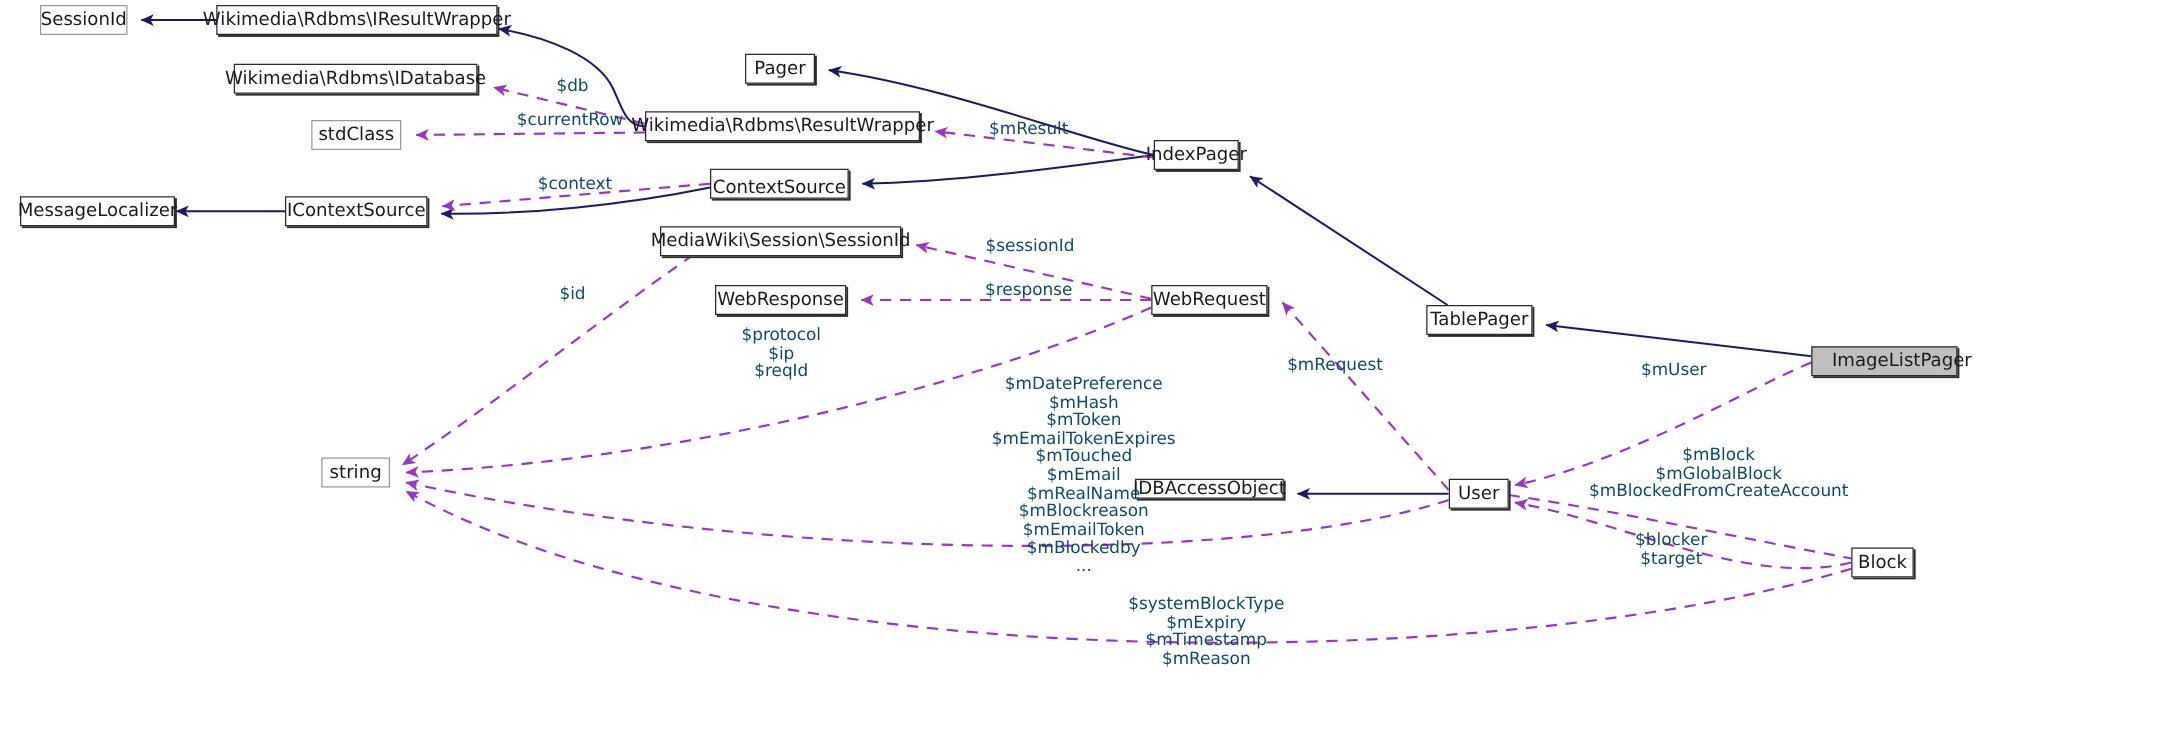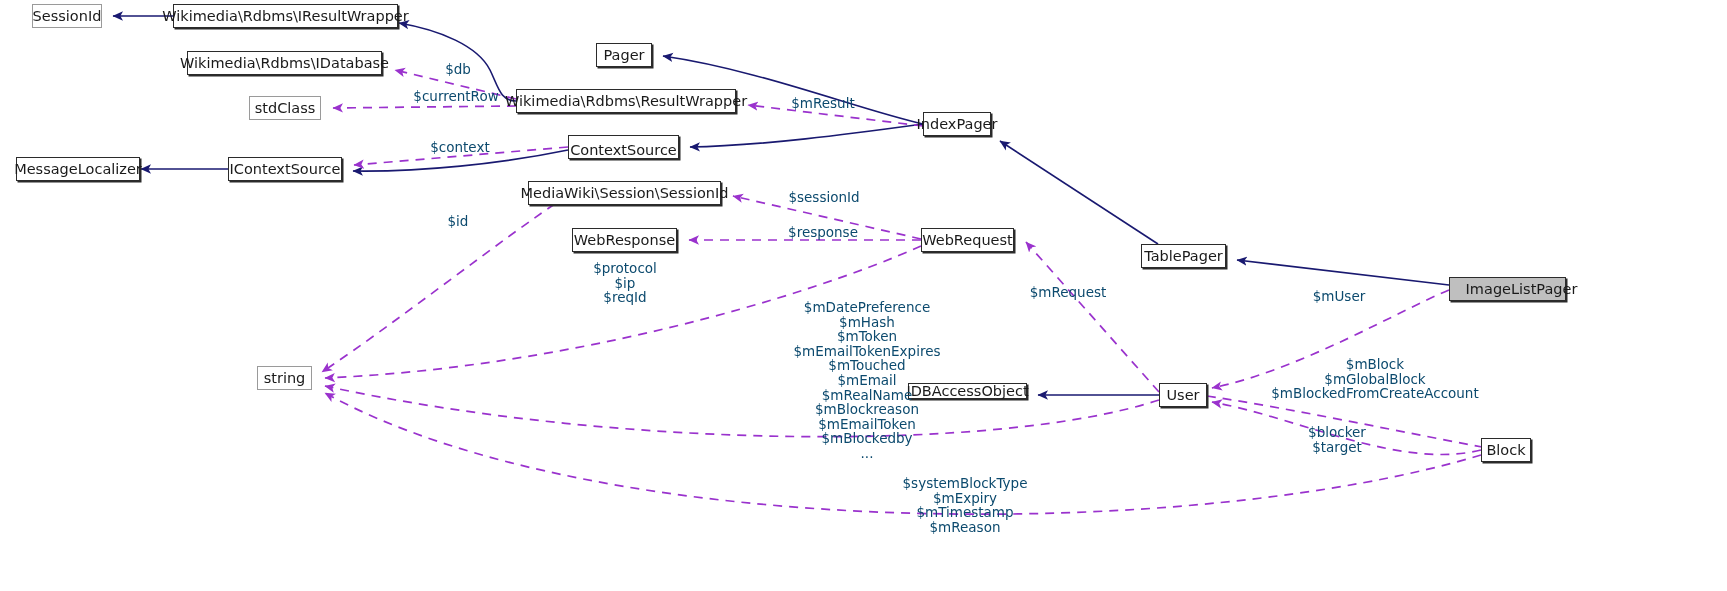--- a/index.html
+++ b/index.html
@@ -115,21 +115,21 @@
   </div>
   <div class="node strong" style="left:1481px;top:438px;width:50px;height:24px;">
     <span>Block</span>
   </div>
 
   <div class="edge-label" style="left:434px;top:62px;width:48px;">$db</div>
   <div class="edge-label" style="left:406px;top:89px;width:100px;">$currentRow</div>
   <div class="edge-label" style="left:783px;top:96px;width:80px;">$mResult</div>
   <div class="edge-label" style="left:420px;top:140px;width:80px;">$context</div>
   <div class="edge-label" style="left:780px;top:190px;width:88px;">$sessionId</div>
-  <div class="edge-label" style="left:440px;top:214px;width:36px;">$id</div>
+  <div class="edge-label" style="left:440px;top:228px;width:36px;">$id</div>
   <div class="edge-label" style="left:777px;top:225px;width:92px;">$response</div>
   <div class="edge-label" style="left:575px;top:261px;width:100px;">$protocol
 $ip
 $reqId</div>
   <div class="edge-label" style="left:1018px;top:285px;width:100px;">$mRequest</div>
   <div class="edge-label" style="left:1302px;top:289px;width:74px;">$mUser</div>
   <div class="edge-label" style="left:1240px;top:357px;width:270px;">$mBlock
 $mGlobalBlock
 $mBlockedFromCreateAccount</div>
   <div class="edge-label" style="left:742px;top:300px;width:250px;">$mDatePreference

